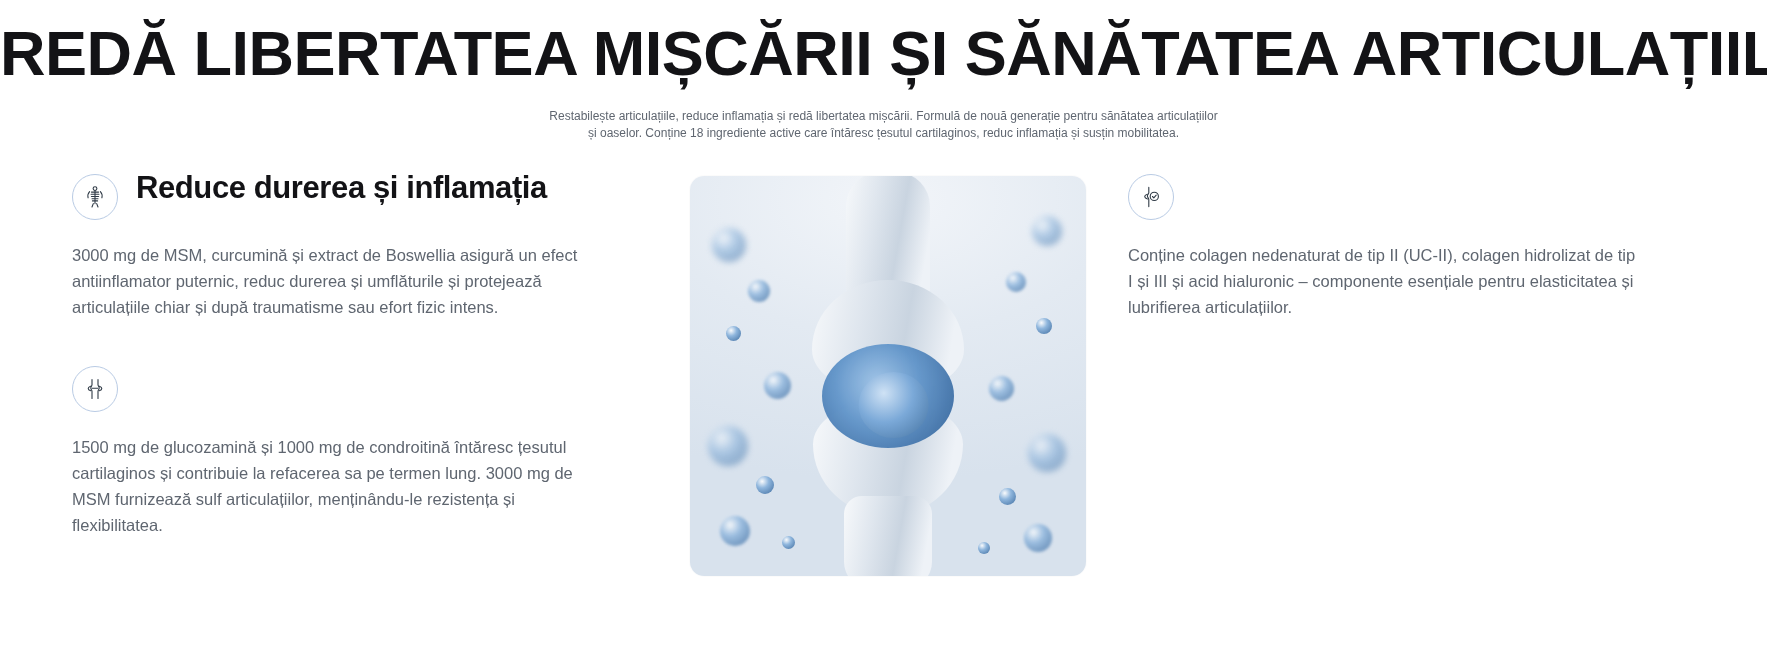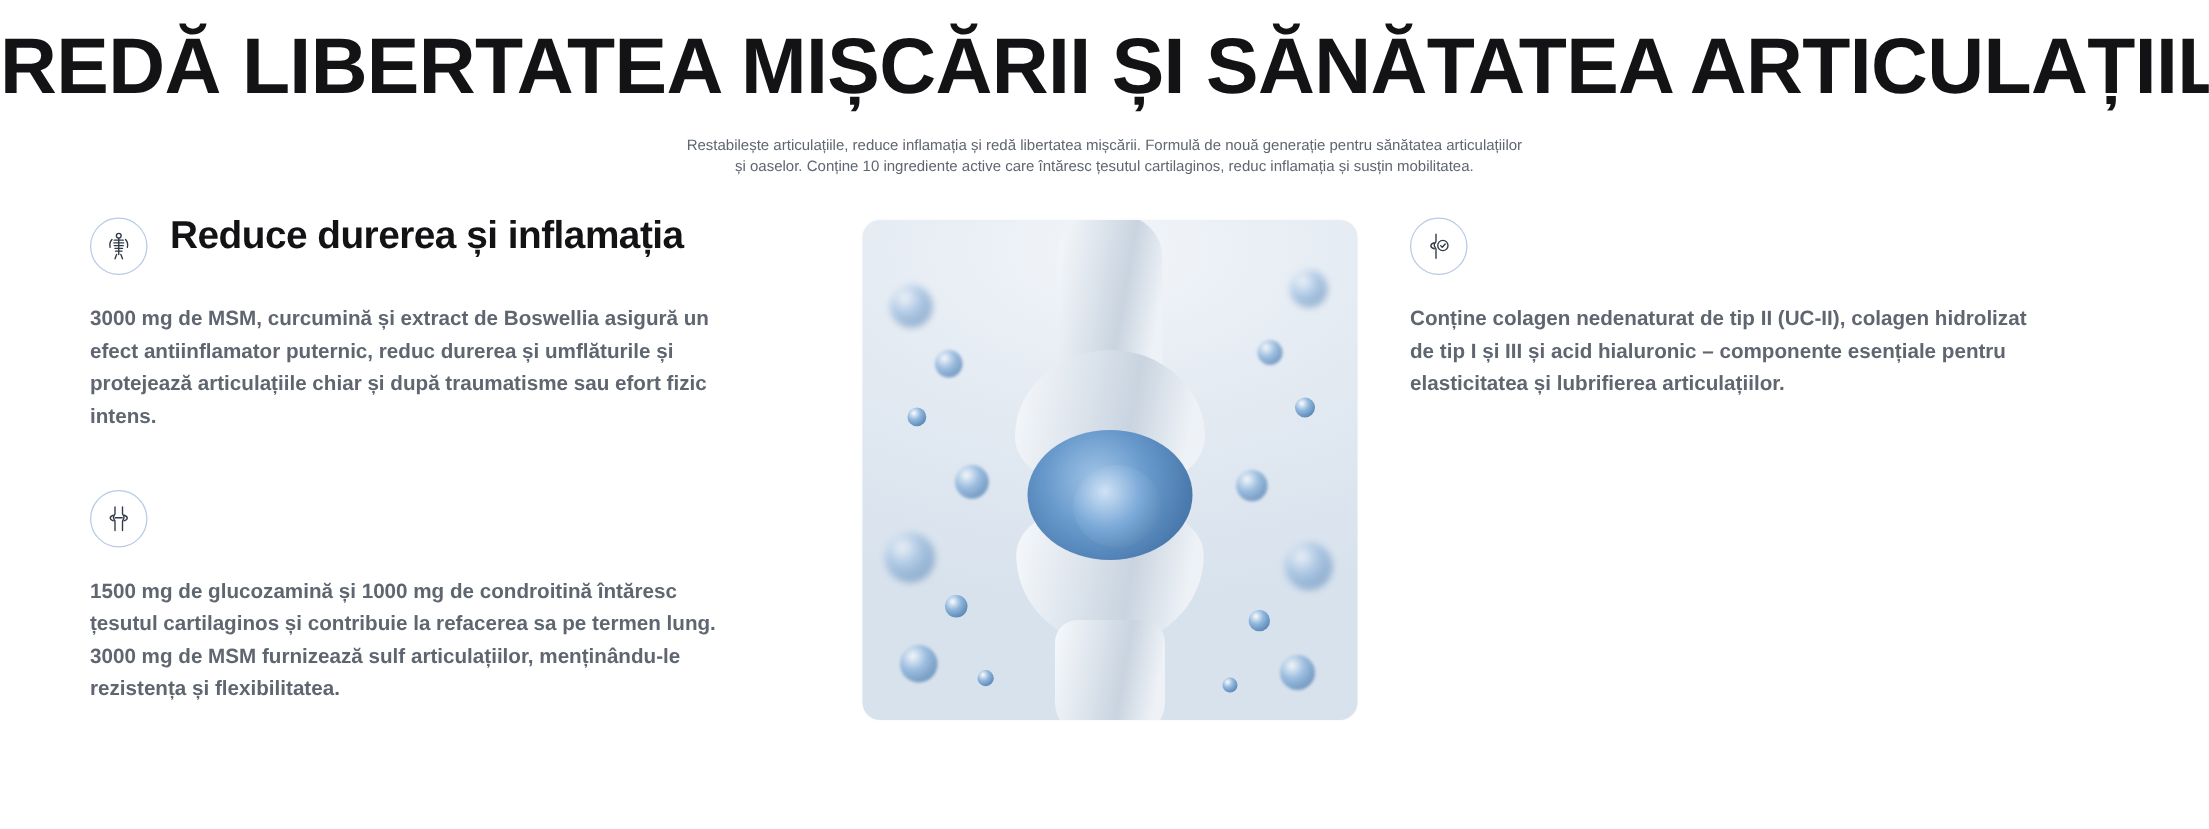--- a/index.html
+++ b/index.html
@@ -98,21 +98,21 @@
     letter-spacing:-0.4px;
     color:#131316;
     margin:0;
     padding-top:2px;
     max-width:500px;
   }
   .feature-body{
     font-size:16.5px;
     line-height:1.58;
     color:#5f6670;
-    font-weight:700;
+    font-weight:400;
     margin:22px 0 0 0;
     max-width:515px;
   }
 
   
   .hero-img{
     position:relative;
     width:396px;
     height:400px;
     border-radius:14px;
@@ -188,21 +188,21 @@
 </style>
 </head>
 <body>
 
 <div class="page">
 
   <h1 class="headline">REDĂ LIBERTATEA MIȘCĂRII ȘI SĂNĂTATEA ARTICULAȚIILOR!</h1>
 
   <p class="subtitle">
     <span>Restabilește articulațiile, reduce inflamația și redă libertatea mișcării. Formulă de nouă generație pentru sănătatea articulațiilor</span>
-    <span>și oaselor. Conține 10 ingrediente active care întăresc țesutul cartilaginos, reduc inflamația și susțin mobilitatea.</span>
+    <span>și oaselor. Conține 18 ingrediente active care întăresc țesutul cartilaginos, reduc inflamația și susțin mobilitatea.</span>
   </p>
 
   <div class="columns">
 
     <div class="col-side col-left">
 
       <div class="feature">
         <div class="feature-head">
           <span class="icon-circle">
             <svg width="24" height="24" viewBox="0 0 24 24" fill="none" stroke="#2f3a46" stroke-width="1.1" stroke-linecap="round" stroke-linejoin="round">

